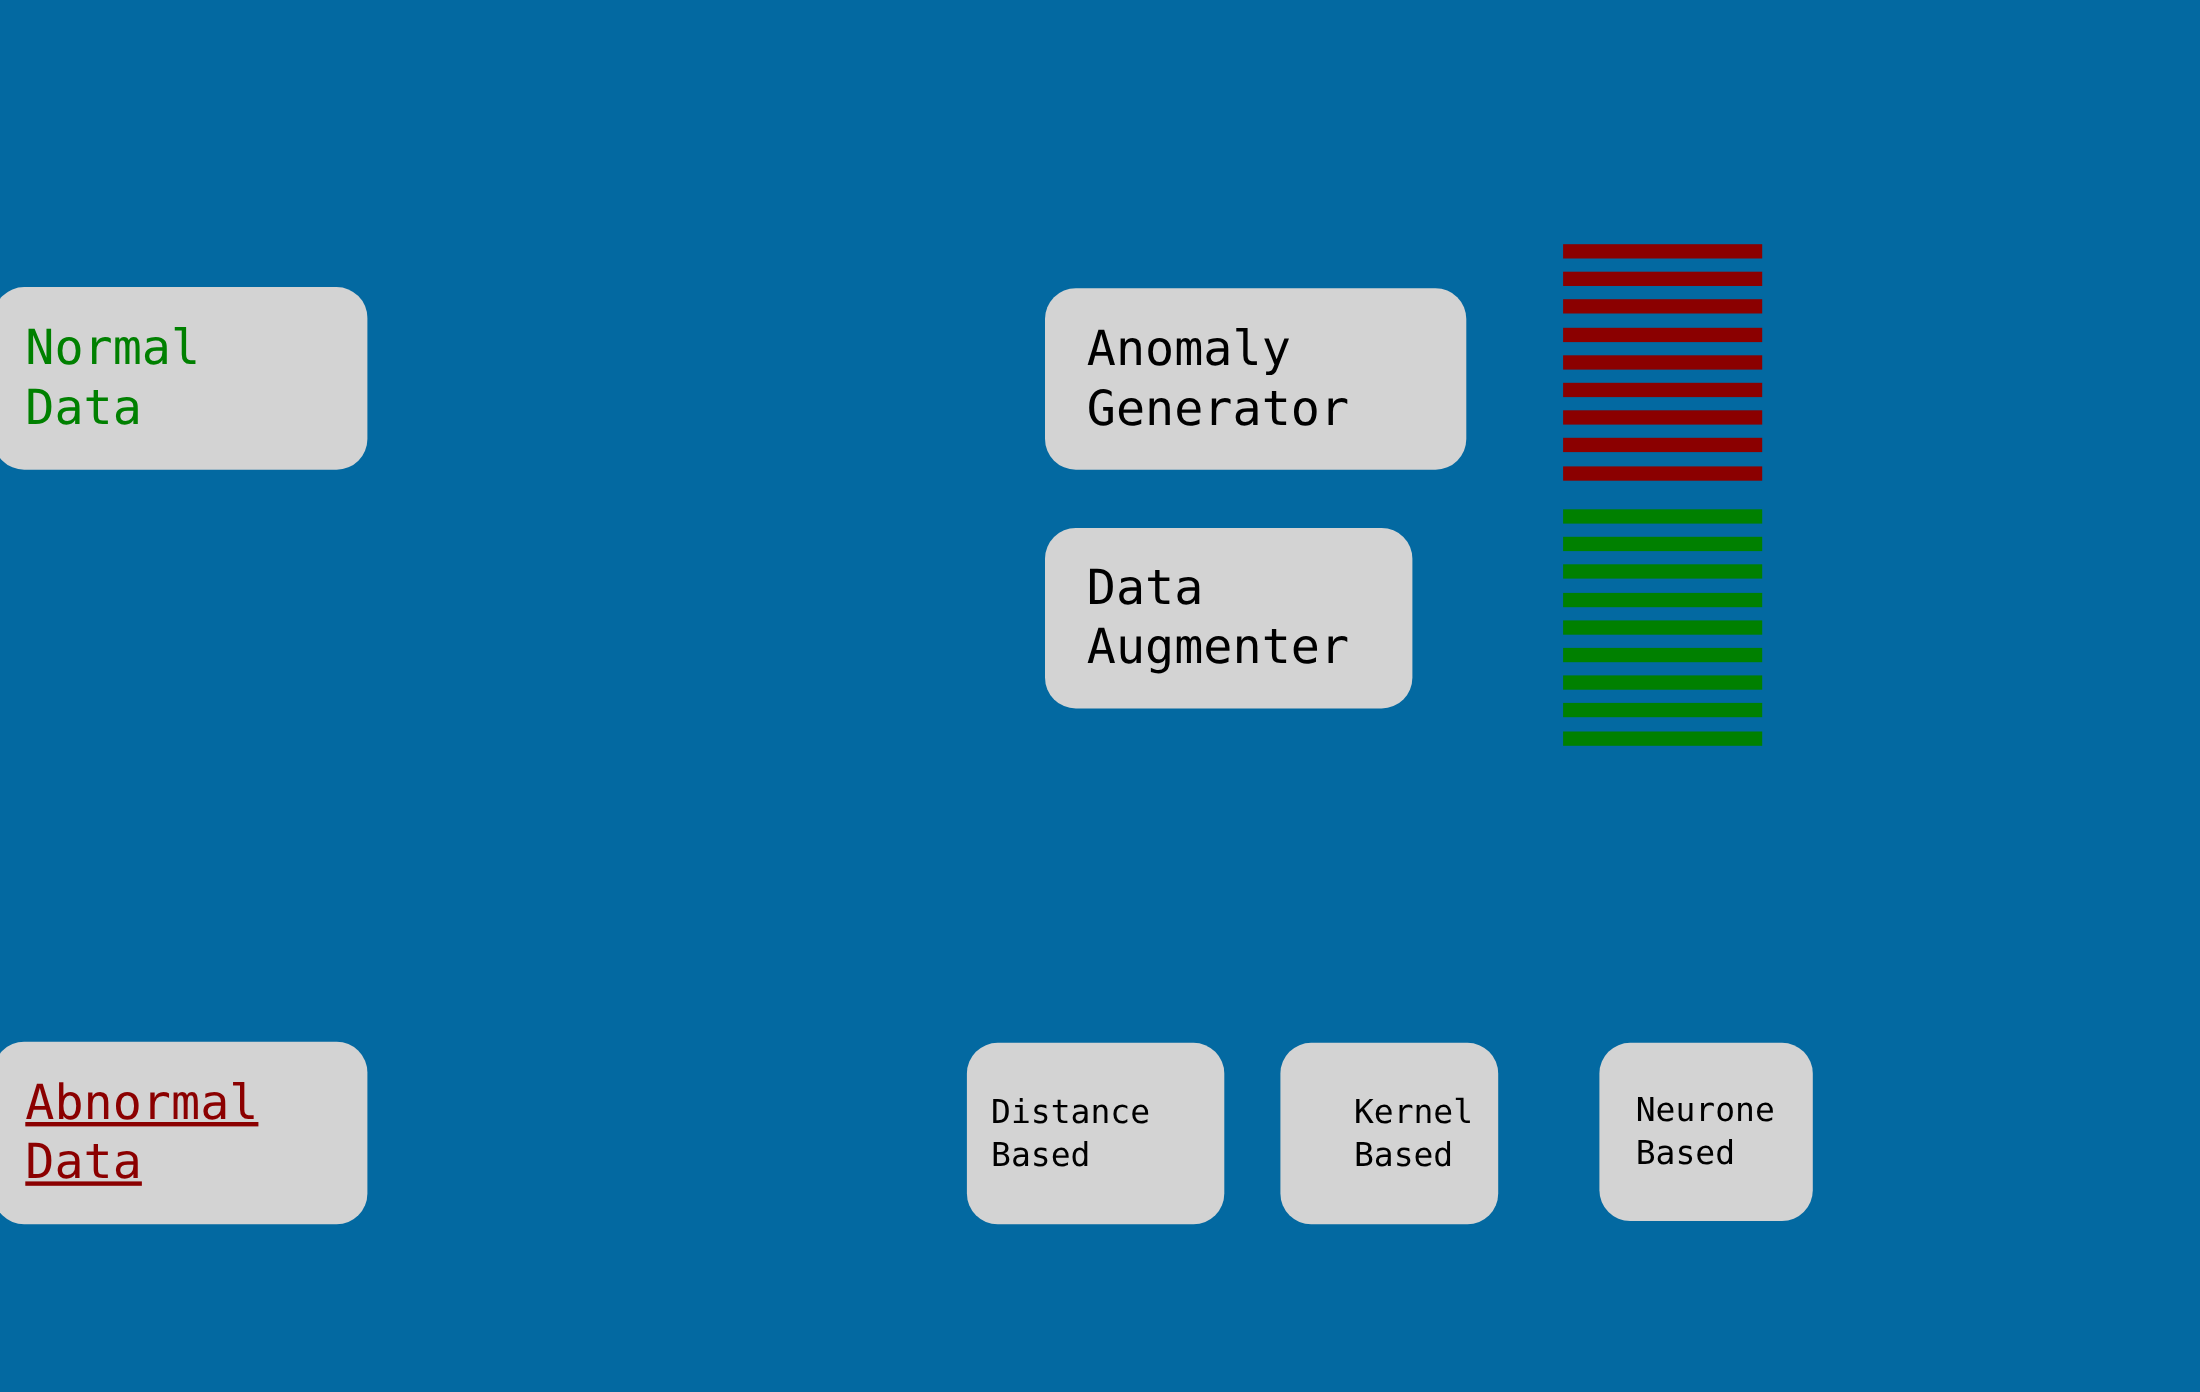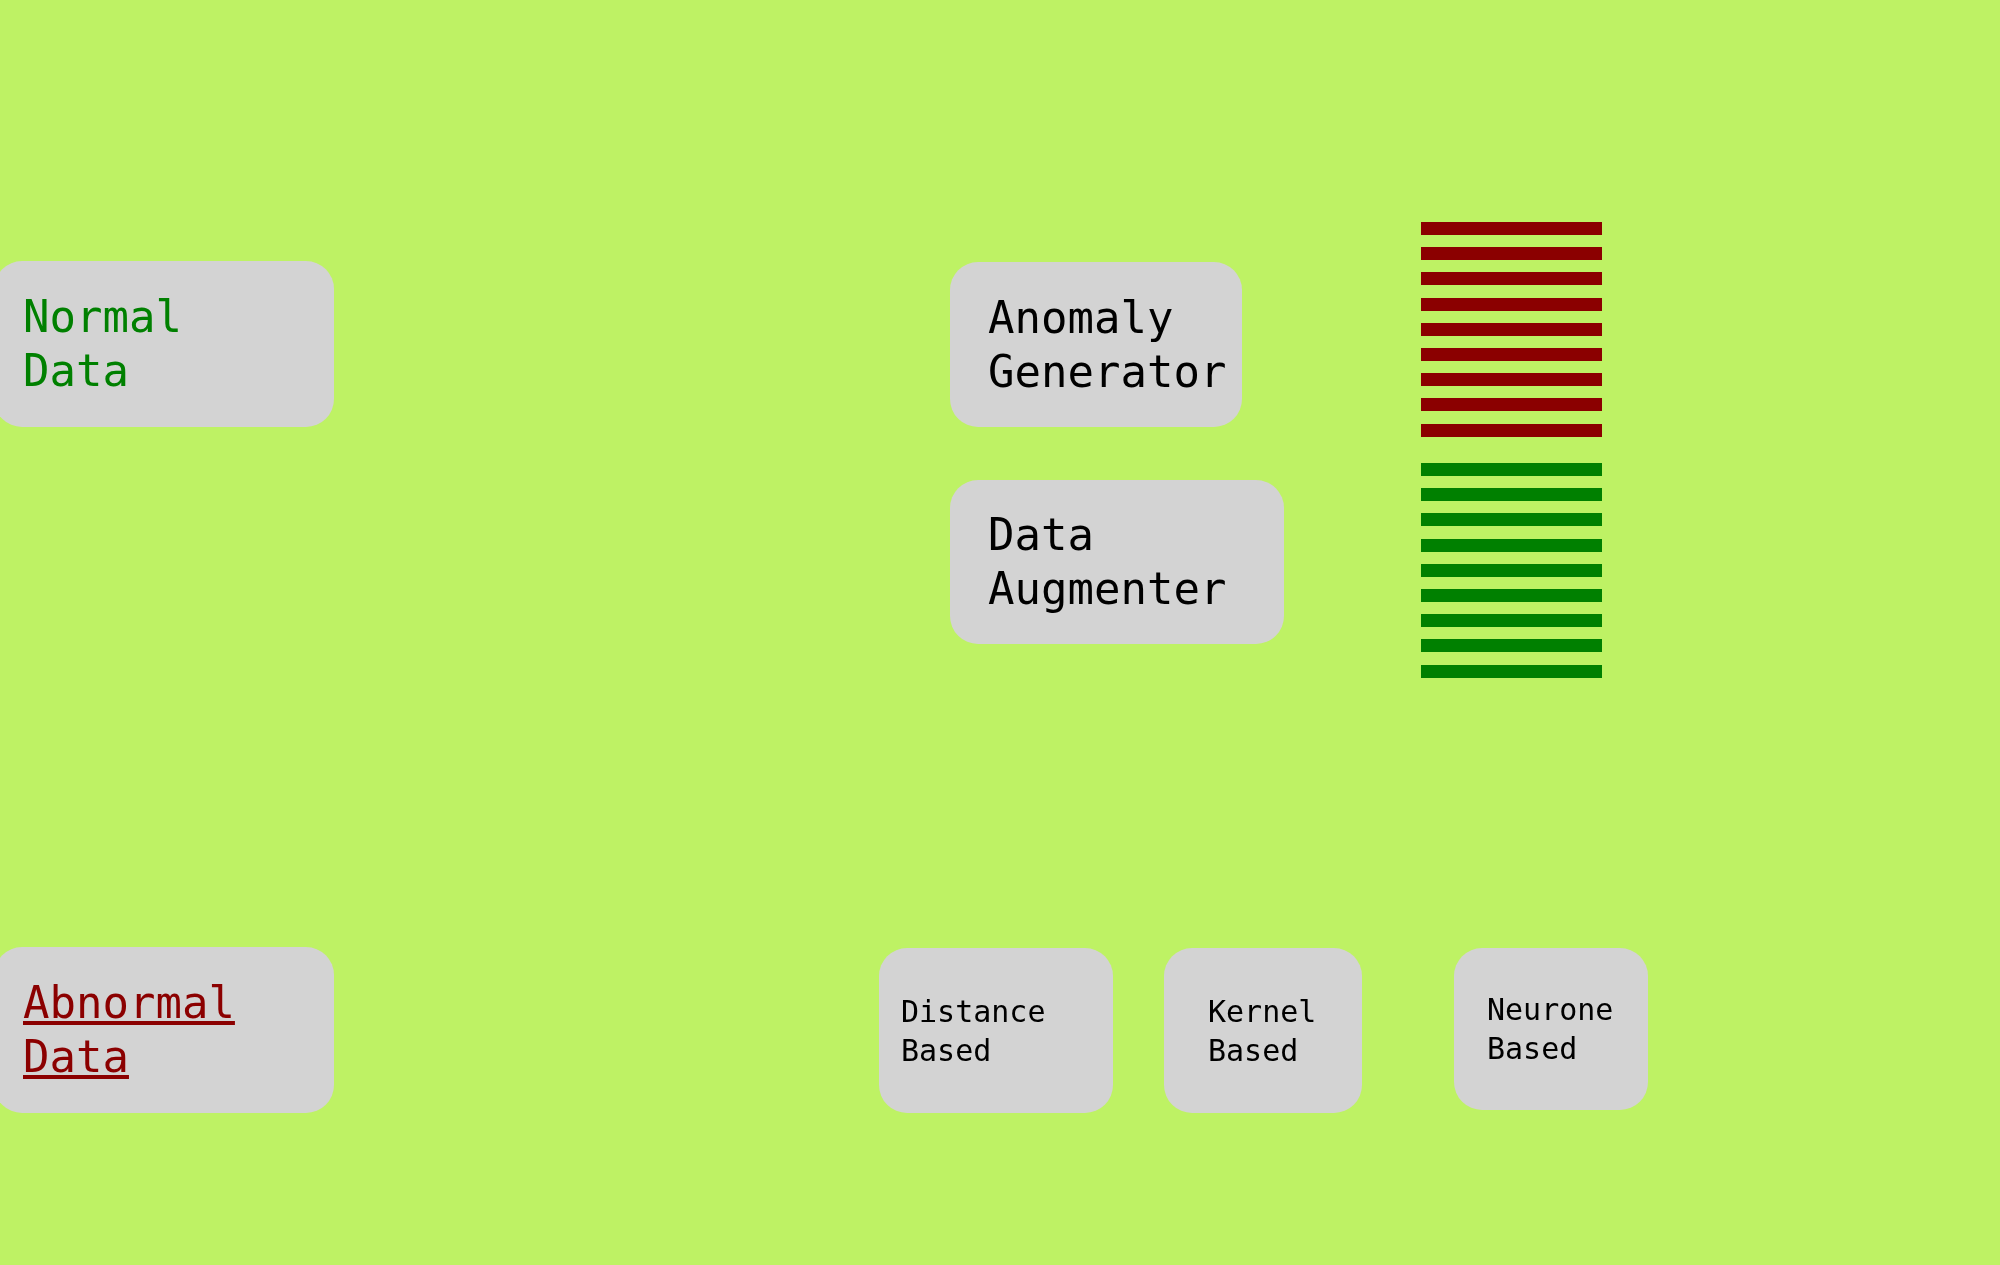--- a/index.html
+++ b/index.html
@@ -20,43 +20,43 @@
     white-space:pre-line;
     font-weight:normal;
   }
   
   .big .label{font-size:44px;line-height:54px;}
   
   .small .label{font-size:30px;line-height:39px;}
 
   .box-normal   {left:-6px;  top:261px; width:340px; height:166px; padding-left:29px;}
   .box-abnormal {left:-6px;  top:947px; width:340px; height:166px; padding-left:29px;}
-  .box-anomaly  {left:950px; top:262px; width:292px; height:165px; padding-left:38px;}
+  .box-anomaly  {left:950px; top:262px; width:383px; height:165px; padding-left:38px;}
   .box-augment  {left:950px; top:480px; width:334px; height:164px; padding-left:38px;}
   .box-distance {left:879px; top:948px; width:234px; height:165px; padding-left:22px;}
-  .box-kernel   {left:1164px;top:948px; width:198px; height:165px; padding-left:44px;}
+  .box-kernel   {left:1164px;top:948px; width:198px; height:165px; padding-left:44px;justify-content:center;}
   .box-neurone  {left:1454px;top:948px; width:194px; height:162px; padding-left:33px;}
 
   .stripes{
     position:absolute;
     left:1421px;
     width:181px;
   }
   .stripes-anomalous{top:222px;}
   .stripes-augmented{top:463px;}
   .stripe{
     width:181px;
     height:13px;
   }
   .stripe + .stripe{margin-top:12.2px;}
 </style>
 </head>
 <body>
 
-<div class="canvas" style="background: #bef264;">
+<div class="canvas" style="background: #0369a1;">
 
   <div class="box big box-normal" style="background: rgb(211, 211, 211);">
     <span class="label" style="color: rgb(0, 128, 0);">Normal
 Data</span>
   </div>
 
   <div class="box big box-abnormal" style="background: rgb(211, 211, 211);">
     <span class="label" style="color: rgb(139, 0, 0); text-decoration: underline;">Abnormal
 Data</span>
   </div>

